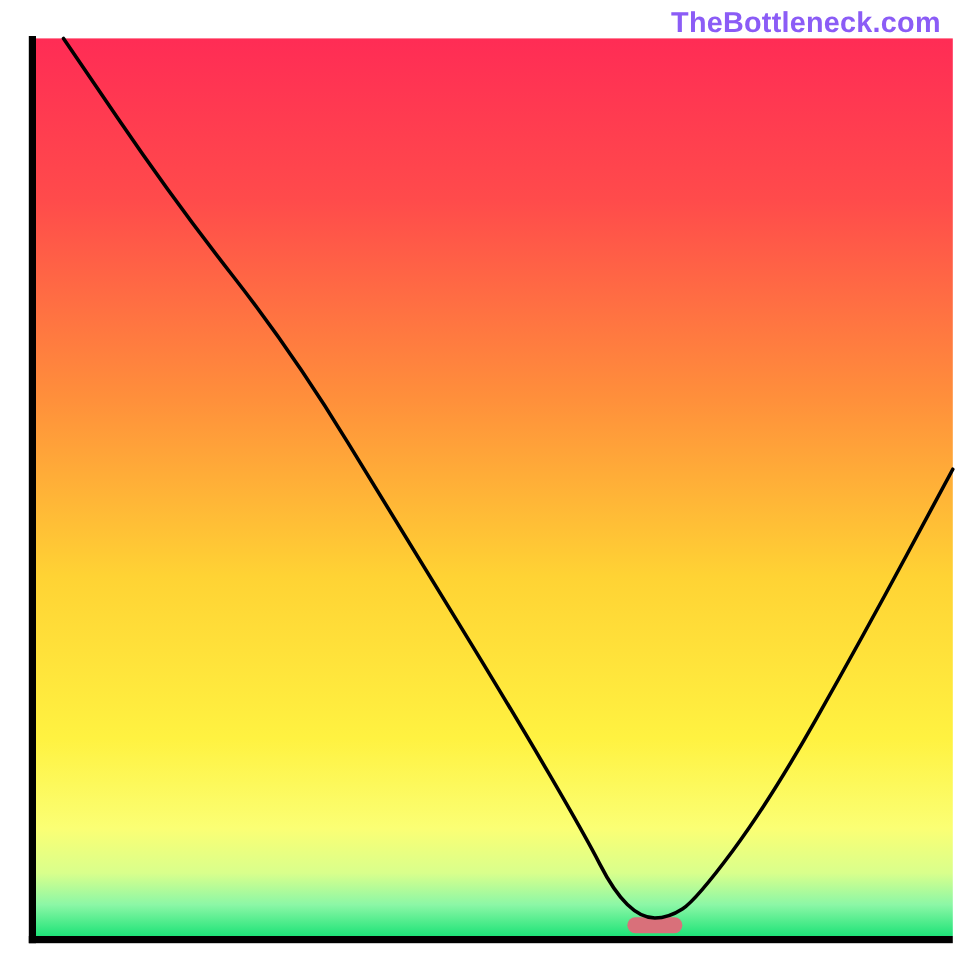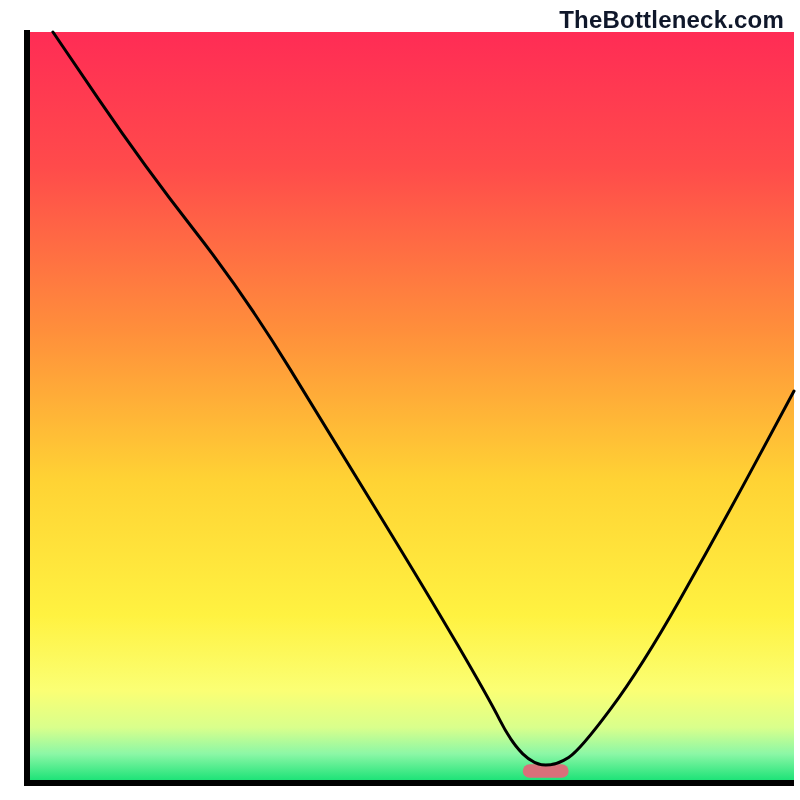--- a/index.html
+++ b/index.html
@@ -18,21 +18,21 @@
     width: 800px;
     height: 800px;
   }
   .watermark {
     position: absolute;
     top: 6px;
     right: 16px;
     font-family: Arial, Helvetica, sans-serif;
     font-size: 24px;
     font-weight: bold;
-    color: #0f172a;
+    color: #8b5cf6;
     letter-spacing: 0.2px;
     z-index: 10;
   }
   svg {
     display: block;
   }
 </style>
 </head>
 <body>
 

